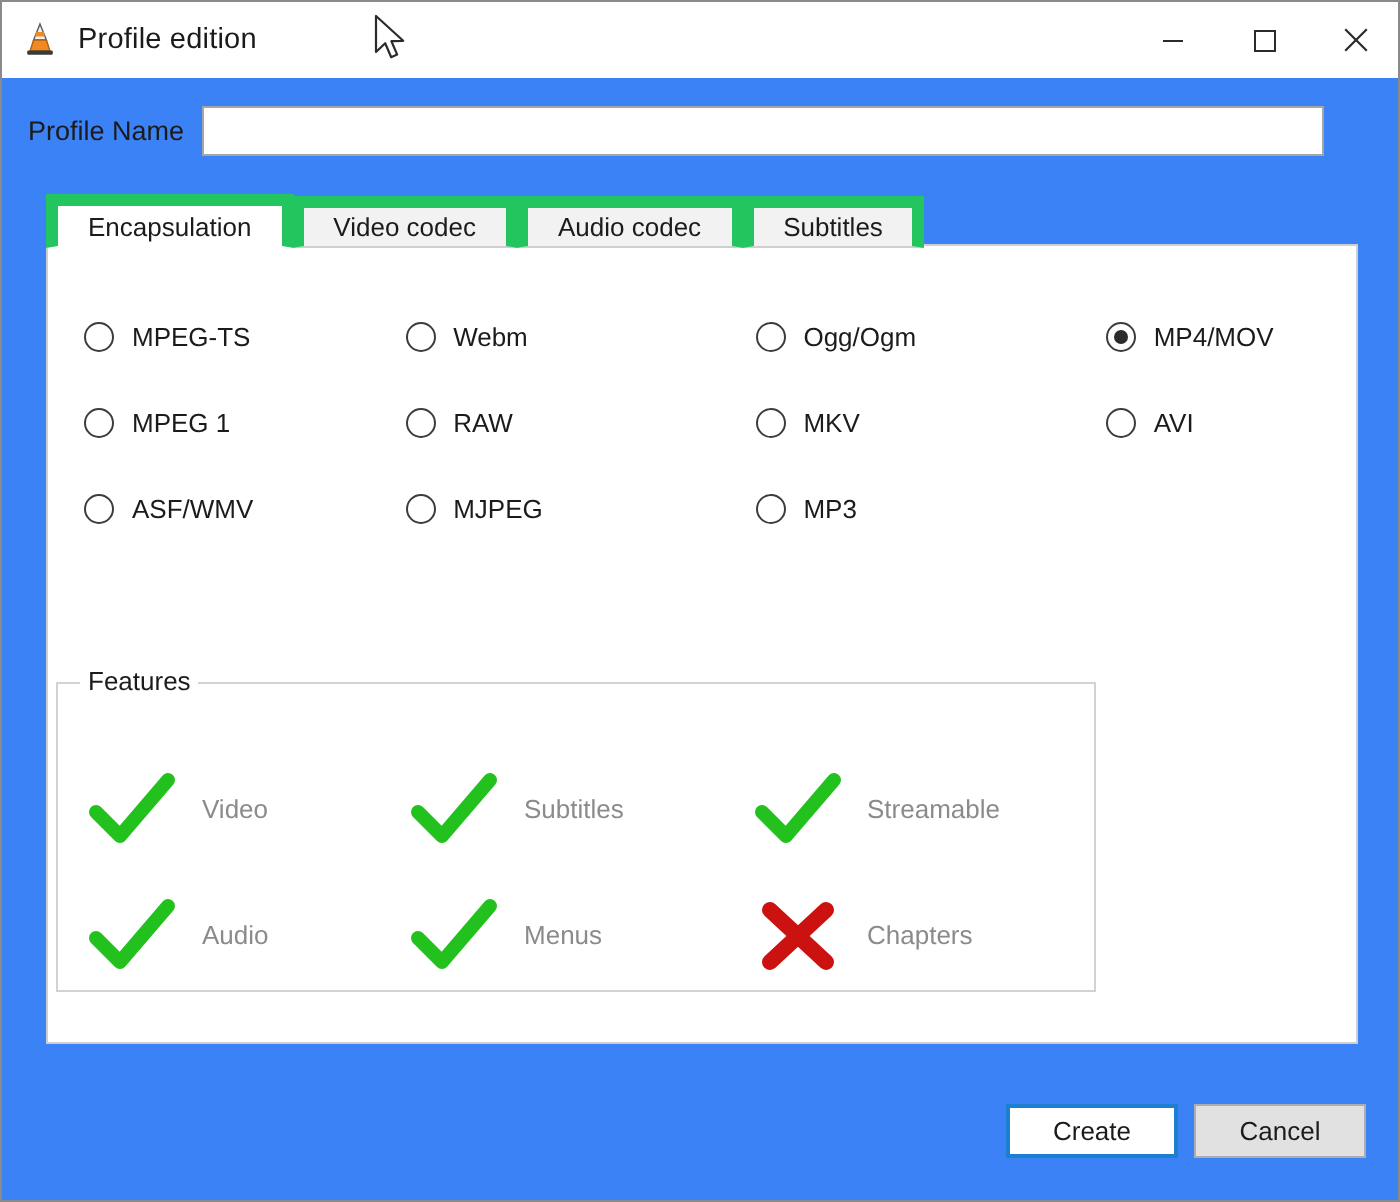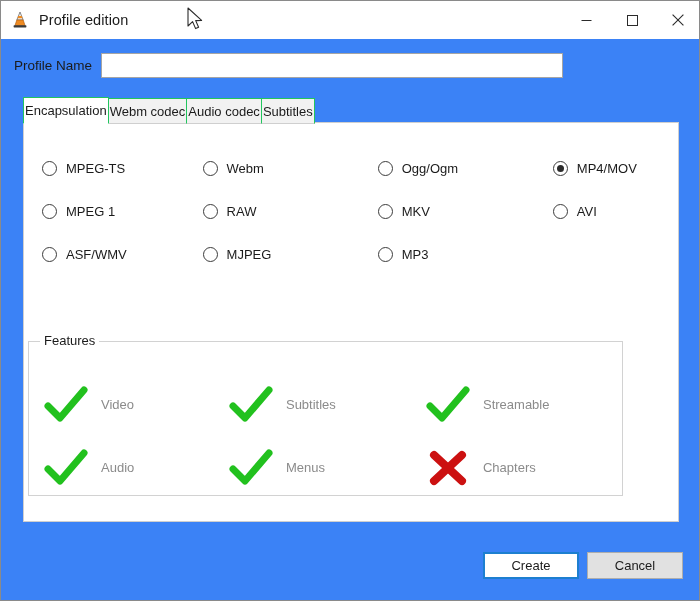--- a/index.html
+++ b/index.html
@@ -69,21 +69,21 @@
     width: 18px;
     height: 26px;
     pointer-events: none;
   }
 
   
   .profile-row {
     position: absolute;
     left: 0;
     top: 44px;
-    width: 562px;
+    width: 661px;
     height: 40px;
     display: flex;
     align-items: center;
   }
   .profile-label {
     margin-left: 13px;
     font-size: 13.5px;
     color: #1b1b1b;
     white-space: nowrap;
   }
@@ -106,27 +106,27 @@
     position: absolute;
     left: 22px;
     top: 96px;
     display: flex;
     align-items: flex-end;
     z-index: 3;
   }
   .tab {
     height: 26px;
     box-sizing: border-box;
-    padding: 0 1px;
+    padding: 0 15px;
     display: flex;
     align-items: center;
     font-size: 13px;
     color: #1b1b1b;
     background: #f2f2f2;
-    border: 1px solid #22c55e;
+    border: 6px solid #22c55e;
     border-bottom: 1px solid #cfcfcf;
     margin-right: -1px;
     white-space: nowrap;
   }
   .tab.active {
     background: #ffffff;
     border-bottom: 1px solid #ffffff;
     height: 27px;
     position: relative;
     z-index: 4;
@@ -190,21 +190,21 @@
     color: #1b1b1b;
     white-space: nowrap;
   }
   .radio-cell.empty { visibility: hidden; }
 
   
   .features-group {
     position: absolute;
     left: 4px;
     top: 218px;
-    width: 595px;
+    width: 520px;
     height: 155px;
     box-sizing: border-box;
     border: 1px solid #d2d2d2;
   }
   .features-legend {
     position: absolute;
     left: 11px;
     top: -9px;
     background: #ffffff;
     padding: 0 4px;
@@ -243,21 +243,21 @@
   }
 
   
   .buttonbar {
     position: absolute;
     right: 16px;
     top: 551px;
     display: flex;
   }
   .dlg-btn {
-    width: 96px;
+    width: 86px;
     height: 27px;
     box-sizing: border-box;
     font-family: "Liberation Sans", sans-serif;
     font-size: 13px;
     color: #1b1b1b;
     background: #e1e1e1;
     border: 1px solid #adadad;
     display: flex;
     align-items: center;
     justify-content: center;
@@ -314,21 +314,21 @@
   <div class="profile-row">
     <div class="profile-label">Profile Name</div>
     <input class="profile-input" type="text" placeholder="" style="">
   </div>
 
   <div class="tabstrip">
     <div class="tab active">
         <span>Encapsulation</span>
       </div>
     <div class="tab">
-        <span>Webm codec</span>
+        <span>Video codec</span>
       </div>
     <div class="tab">
         <span>Audio codec</span>
       </div>
     <div class="tab">
         <span>Subtitles</span>
       </div>
   </div>
 
   <div class="tabpanel">

